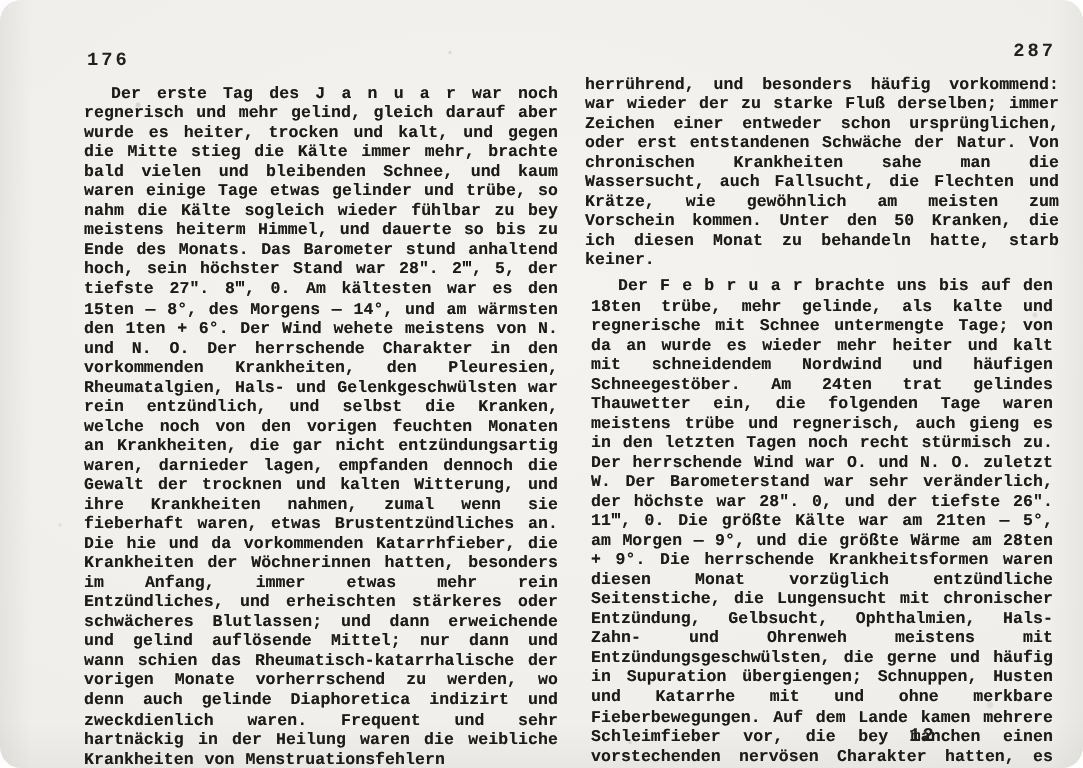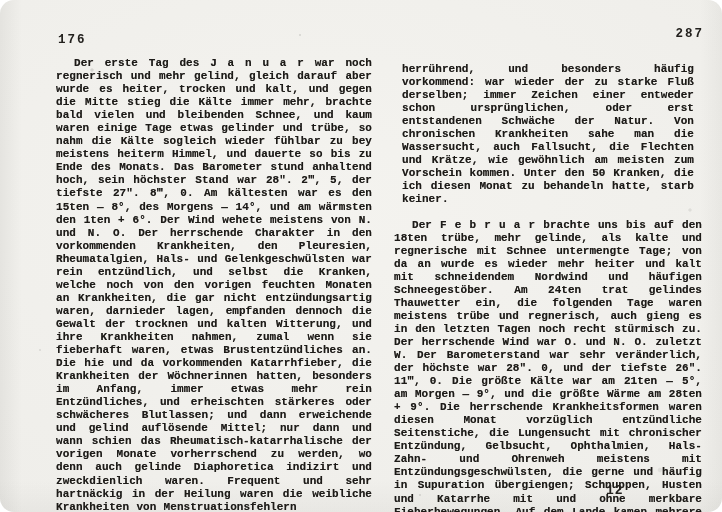--- a/index.html
+++ b/index.html
@@ -65,21 +65,21 @@
     letter-spacing: 0.05px;
     word-spacing: 0.6px;
     hyphens: auto;
     -webkit-hyphens: auto;
     color: #1d1b18;
     text-shadow: 0 0 0.4px rgba(30,28,25,0.55);
   }
   .page-left  .bodytext { top: 57px; }
   .page-right .bodytext-flow { top: 51px; }
   .indent { text-indent: 18px; }
-  p.cont { margin: 12px; }
+  p.cont { margin: 0; }
   p.para { margin: 4px; }
 
   .signature {
     position: absolute;
     top: 483px;
     left: 216px;
     font-size: 13px;
     font-weight: 700;
     letter-spacing: 1px;
     color: #23211e;

